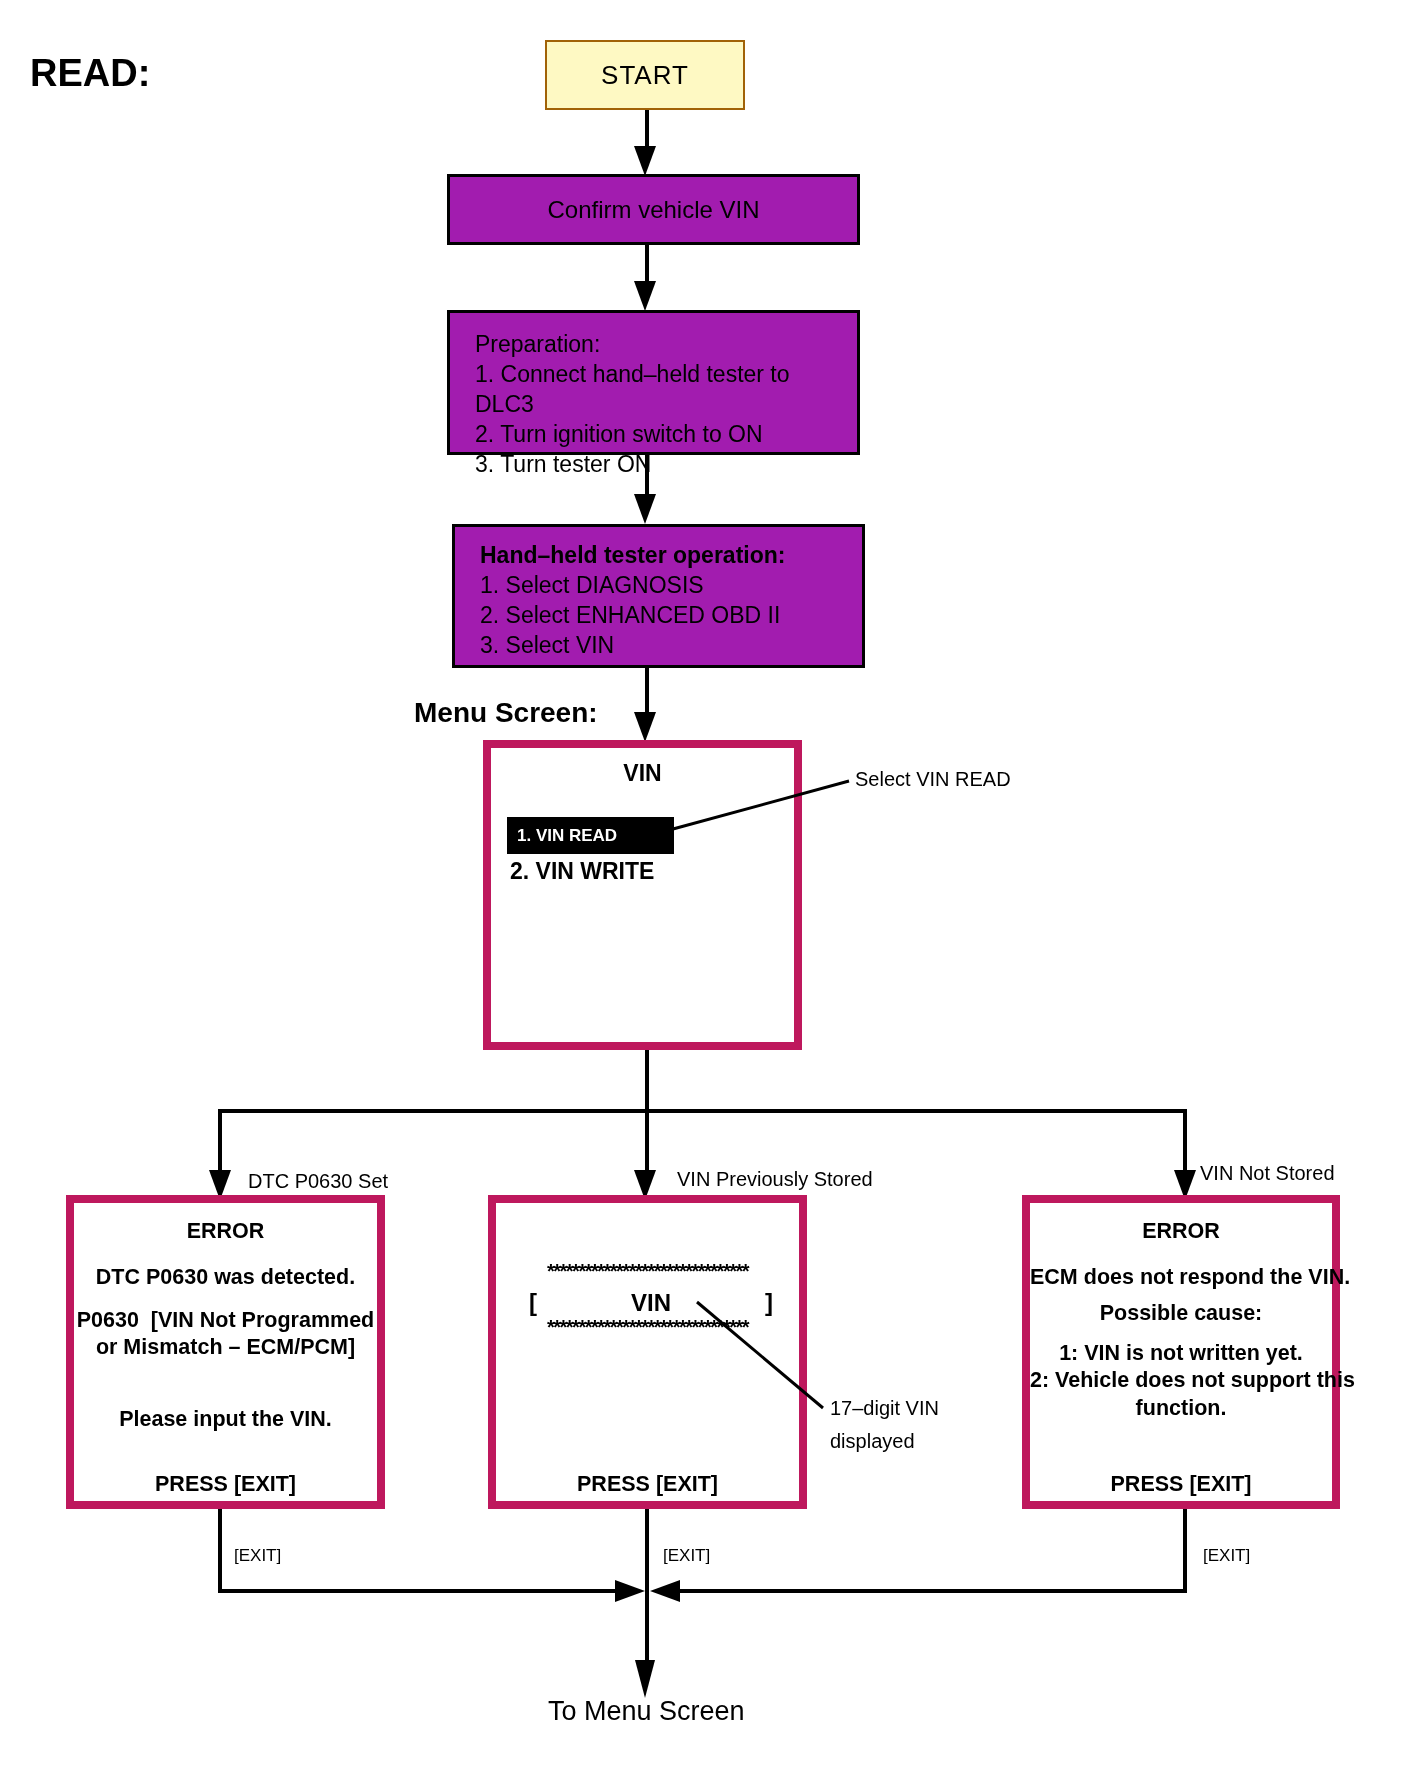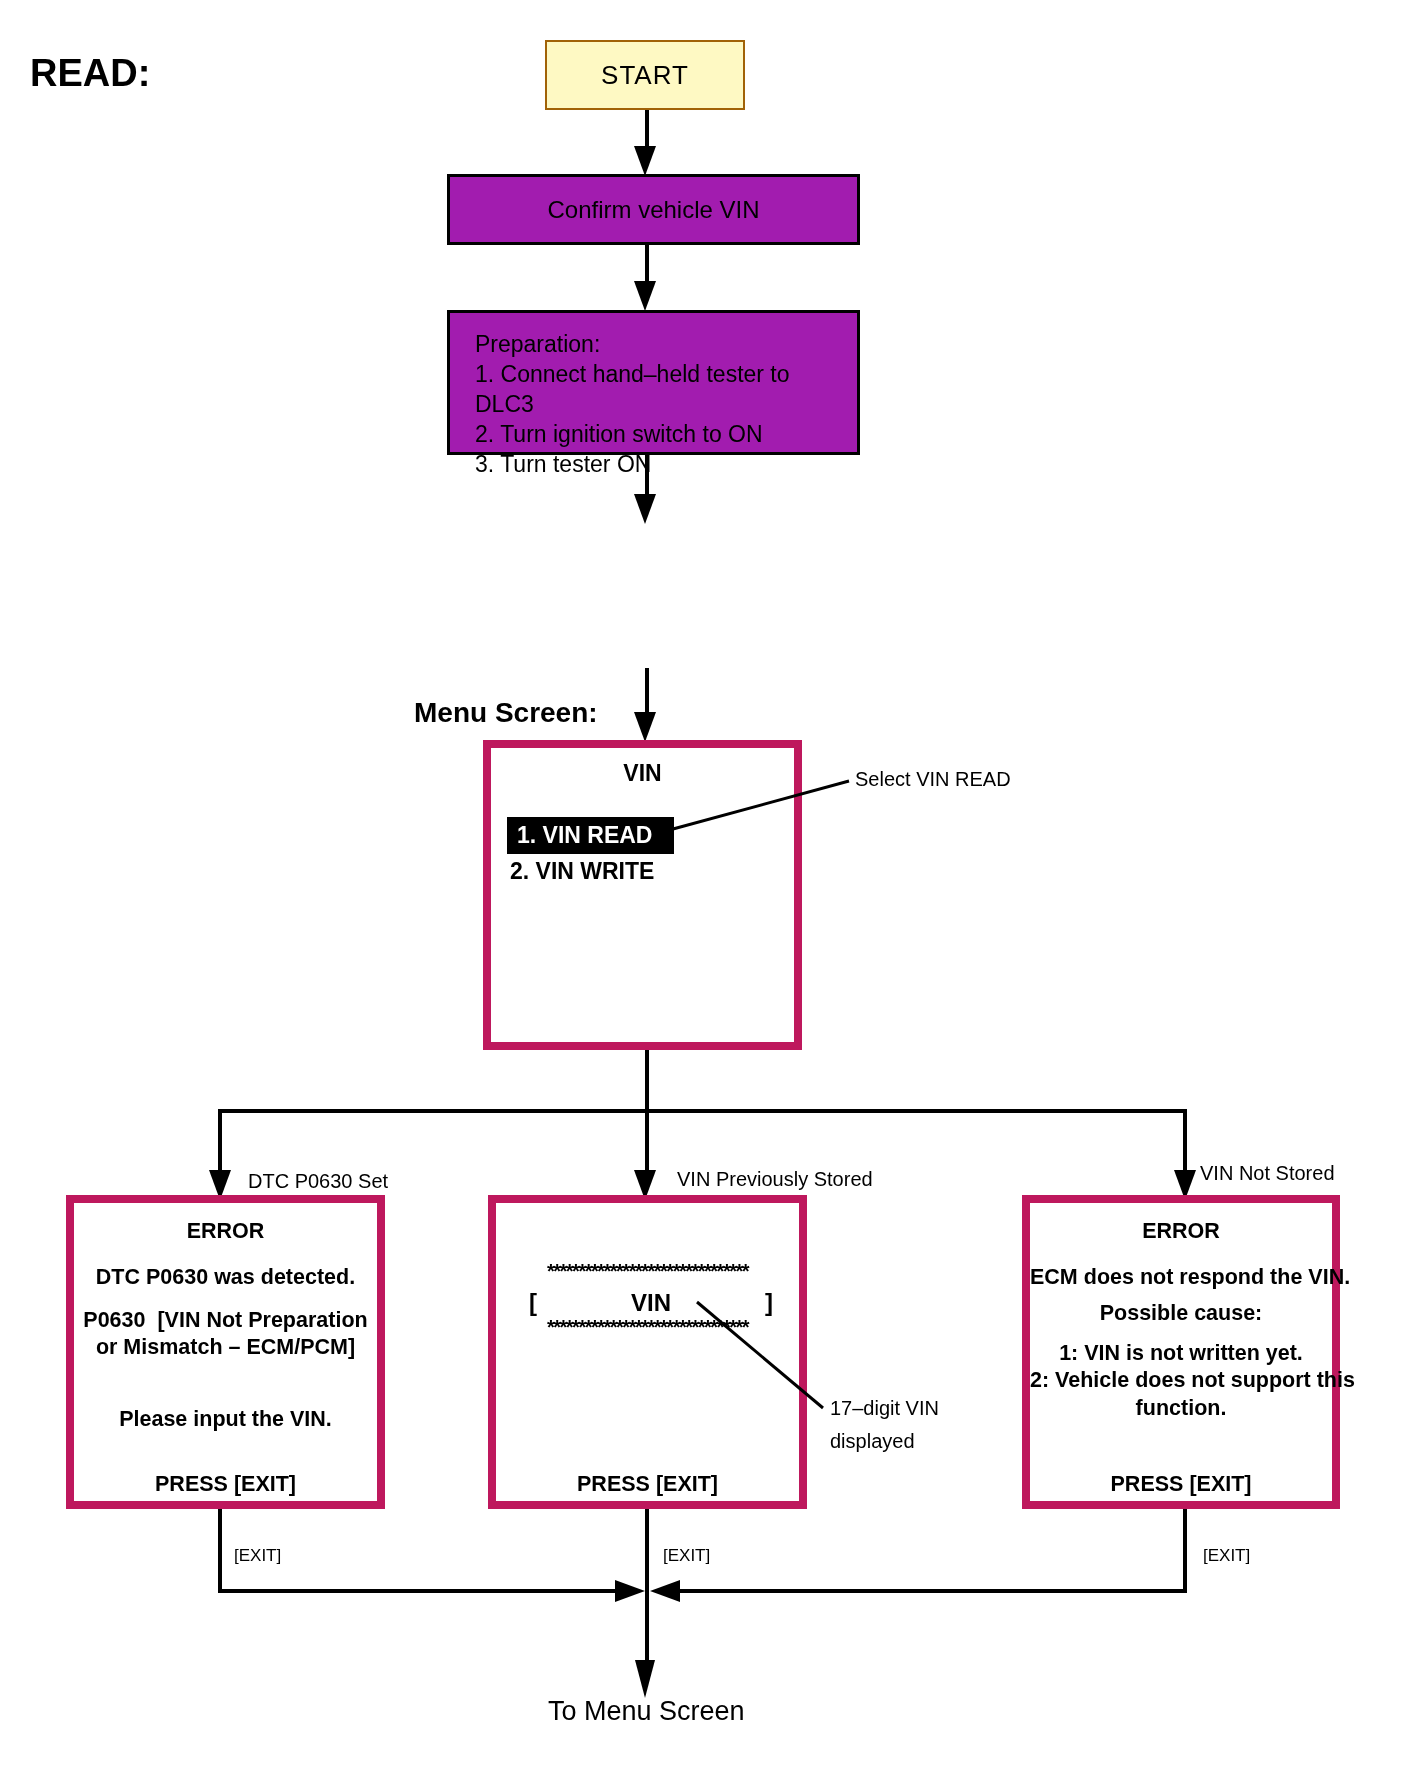--- a/index.html
+++ b/index.html
@@ -66,30 +66,38 @@
       <div>Preparation:</div>
       <div>1. Connect hand–held tester to DLC3</div>
       <div>2. Turn ignition switch to ON</div>
       <div>3. Turn tester ON</div>
     </div>
   </div>
 
   <div class="vline" style="left:645px;top:455px;height:42px;"></div>
   <div class="ah-down" style="left:634px;top:494px;"></div>
 
+  <div class="box-thin" style="left:452px;top:524px;width:413px;height:144px;">
+    <div class="list-text" style="padding:13px 8px 0 25px;">
+      <div class="bold">Hand–held tester operation:</div>
+      <div>1. Select DIAGNOSIS</div>
+      <div>2. Select ENHANCED OBD II</div>
+      <div>3. Select VIN</div>
+    </div>
+  </div>
 
   <div class="vline" style="left:645px;top:668px;height:46px;"></div>
   <div class="ah-down" style="left:634px;top:712px;"></div>
 
   <div class="abs bold nowrap" style="left:414px;top:697px;font-size:28px;">Menu Screen:</div>
 
   <div class="box-thick" style="left:483px;top:740px;width:319px;height:310px;">
     <div class="abs bold" style="left:0;top:12px;width:100%;text-align:center;font-size:23px;">VIN</div>
     <div class="abs" style="left:16px;top:69px;width:167px;height:37px;background:#000;">
-      <span class="bold" style="display:block;color:#fff;font-size:23px;line-height:37px;padding-left:10px;white-space:nowrap;">1. VIN READ</span>
+      <span class="bold" style="display:block;color:#fff;font-size:17px;line-height:37px;padding-left:10px;white-space:nowrap;">1. VIN READ</span>
     </div>
     <div class="abs bold nowrap" style="left:19px;top:110px;font-size:23px;">2. VIN WRITE</div>
   </div>
 
   <div class="label" style="left:855px;top:768px;">Select VIN READ</div>
 
   <div class="vline" style="left:645px;top:1050px;height:128px;"></div>
   <div class="hline" style="left:218px;top:1109px;width:969px;"></div>
   <div class="vline" style="left:218px;top:1109px;height:64px;"></div>
   <div class="vline" style="left:1183px;top:1109px;height:64px;"></div>
@@ -97,21 +105,21 @@
   <div class="ah-down" style="left:634px;top:1170px;"></div>
   <div class="ah-down" style="left:1174px;top:1170px;"></div>
 
   <div class="label" style="left:248px;top:1170px;">DTC P0630 Set</div>
   <div class="label" style="left:677px;top:1168px;">VIN Previously Stored</div>
   <div class="label" style="left:1200px;top:1162px;">VIN Not Stored</div>
 
   <div class="box-thick" style="left:66px;top:1195px;width:319px;height:314px;">
     <div class="screen-line" style="top:16px;">ERROR</div>
     <div class="screen-line" style="top:62px;">DTC P0630 was detected.</div>
-    <div class="screen-line" style="top:105px;">P0630  [VIN Not Preparation</div>
+    <div class="screen-line" style="top:105px;">P0630  [VIN Not Programmed</div>
     <div class="screen-line" style="top:132px;">or Mismatch – ECM/PCM]</div>
     <div class="screen-line" style="top:204px;">Please input the VIN.</div>
     <div class="screen-line" style="top:269px;">PRESS [EXIT]</div>
   </div>
 
   <div class="box-thick" style="left:488px;top:1195px;width:319px;height:314px;">
     <div class="ast-row" style="top:57px;">********************************</div>
     <div class="abs bold" style="left:0;top:86px;width:100%;box-sizing:border-box;padding:0 26px 0 33px;font-size:24px;display:flex;justify-content:space-between;">
       <span>[</span>
       <span>VIN</span>

